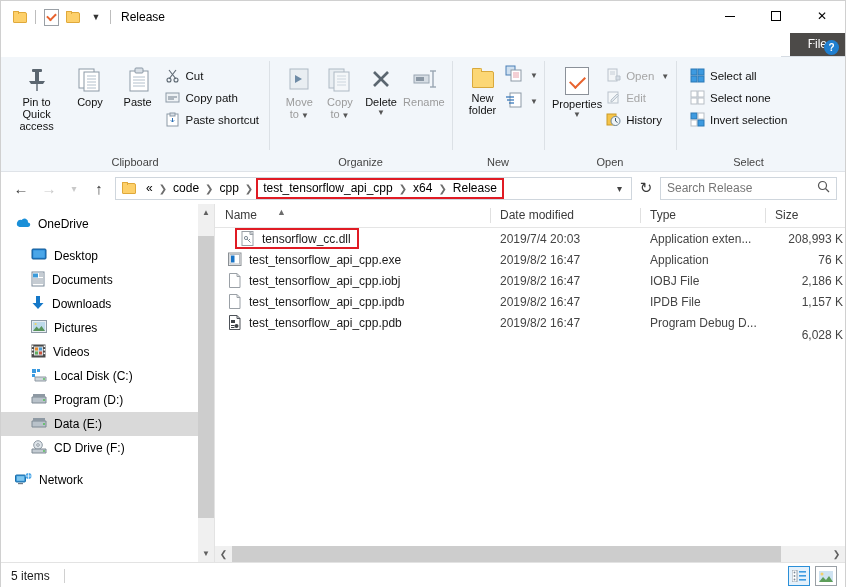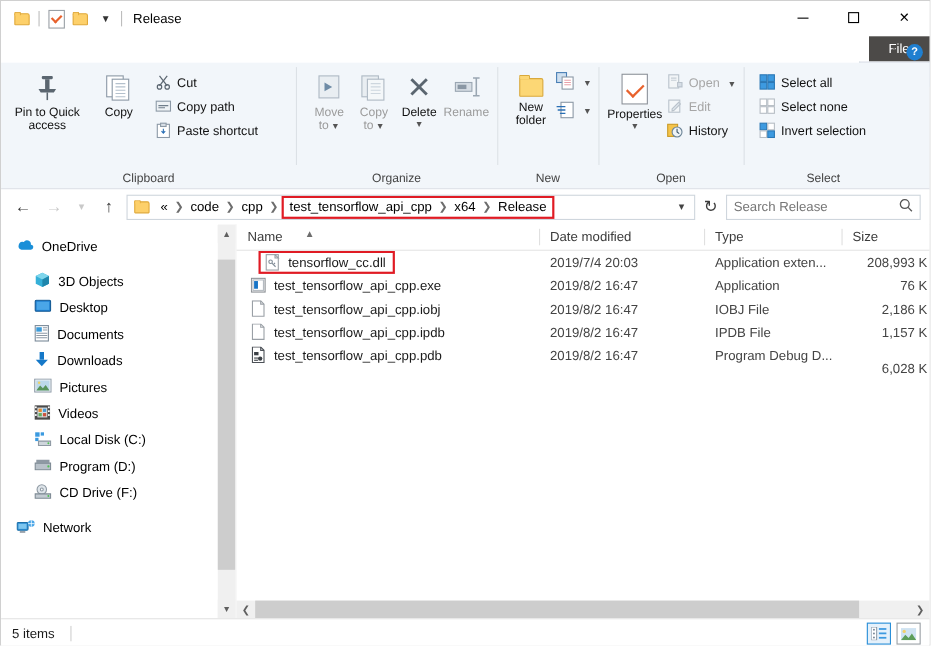--- a/index.html
+++ b/index.html
@@ -189,20 +189,35 @@
                 <g stroke="#b3c0cc" stroke-width="1">
                   <line x1="11" y1="9" x2="20" y2="9"></line>
                   <line x1="11" y1="12" x2="20" y2="12"></line>
                   <line x1="11" y1="15" x2="20" y2="15"></line>
                   <line x1="11" y1="18" x2="20" y2="18"></line>
                   <line x1="11" y1="21" x2="20" y2="21"></line>
                 </g>
               </svg>
           </span>
           <span class="lbl">Copy</span>
+        </div>
+        <div class="bigbtn">
+          <span class="clip">
+            <svg width="24" height="26" viewBox="0 0 24 26">
+                <rect x="3" y="4" width="18" height="20" fill="#fff" stroke="#8c99a6"></rect>
+                <rect x="8" y="1" width="8" height="5" rx="1" fill="#d8dfe6" stroke="#8c99a6"></rect>
+                <g stroke="#b3c0cc">
+                  <line x1="6" y1="10" x2="18" y2="10"></line>
+                  <line x1="6" y1="13" x2="18" y2="13"></line>
+                  <line x1="6" y1="16" x2="18" y2="16"></line>
+                  <line x1="6" y1="19" x2="18" y2="19"></line>
+                </g>
+              </svg>
+          </span>
+          <span class="lbl">Paste</span>
         </div>
         <div class="smcol">
           <div class="smbtn">
             <span class="ico">
               <svg width="15" height="15" viewBox="0 0 15 15">
                   <g stroke="#5b6670" fill="none" stroke-width="1.1">
                     <line x1="4" y1="2" x2="11" y2="11"></line>
                     <line x1="11" y1="2" x2="4" y2="11"></line>
                     <circle cx="4" cy="12" r="2"></circle>
                     <circle cx="11" cy="12" r="2"></circle>
@@ -467,28 +482,20 @@
     <div class="nav">
       <div id="nav-items">
           <div class="navitem">
             <span class="ico"><svg width="16" height="14" viewBox="0 0 16 14">
                 <path d="M4.5 11h8.3a2.3 2.3 0 0 0 .3-4.6A3.6 3.6 0 0 0 6.6 4 3 3 0 0 0 4.5 11z" fill="#1a8fd8"></path>
               </svg></span>
             <span>OneDrive</span>
           </div>
           <div class="navgap"></div>
           <div class="navitem indent">
-            <span class="ico"><svg width="15" height="15" viewBox="0 0 15 15">
-                <path d="M7.5 1l6 3v7l-6 3-6-3V4z" fill="#35b0d8"></path>
-                <path d="M7.5 1l6 3-6 3-6-3z" fill="#7fd6ec"></path>
-                <path d="M7.5 7v7l6-3V4z" fill="#1e86ac"></path>
-              </svg></span>
-            <span>3D Objects</span>
-          </div>
-          <div class="navitem indent">
             <span class="ico"><svg width="16" height="13" viewBox="0 0 16 13">
                 <rect x="1" y="1" width="14" height="10" rx="1" fill="#1f7fd0" stroke="#145a94"></rect>
                 <rect x="2.3" y="2.3" width="11.4" height="7.4" fill="#4aa6e8"></rect>
               </svg></span>
             <span>Desktop</span>
           </div>
           <div class="navitem indent">
             <span class="ico"><svg width="14" height="16" viewBox="0 0 14 16">
                 <rect x="1" y="1" width="12" height="14" fill="#fff" stroke="#7b8a99"></rect>
                 <rect x="2" y="2.5" width="5" height="4" fill="#3a9ad9"></rect>
@@ -559,20 +566,28 @@
               </svg></span>
             <span>Local Disk (C:)</span>
           </div>
           <div class="navitem indent">
             <span class="ico"><svg width="16" height="11" viewBox="0 0 16 11">
                 <path d="M1 4h14v6H1z" fill="#b9c2ca" stroke="#7e8a94"></path>
                 <path d="M2 1h12v3H2z" fill="#8e99a3"></path>
                 <circle cx="13" cy="7" r="1" fill="#4fbf52"></circle>
               </svg></span>
             <span>Program (D:)</span>
+          </div>
+          <div class="navitem indent sel">
+            <span class="ico"><svg width="16" height="11" viewBox="0 0 16 11">
+                <path d="M1 4h14v6H1z" fill="#b9c2ca" stroke="#7e8a94"></path>
+                <path d="M2 1h12v3H2z" fill="#8e99a3"></path>
+                <circle cx="13" cy="7" r="1" fill="#4fbf52"></circle>
+              </svg></span>
+            <span>Data (E:)</span>
           </div>
           <div class="navitem indent">
             <span class="ico"><svg width="16" height="14" viewBox="0 0 16 14">
                 <circle cx="7" cy="5" r="4.3" fill="#dfe5ea" stroke="#8e99a3"></circle>
                 <circle cx="7" cy="5" r="1.3" fill="#fff" stroke="#8e99a3"></circle>
                 <path d="M1 9h14v4H1z" fill="#c3cbd2" stroke="#7e8a94"></path>
                 <circle cx="13" cy="11" r="0.9" fill="#4fbf52"></circle>
               </svg></span>
             <span>CD Drive (F:)</span>
           </div>

